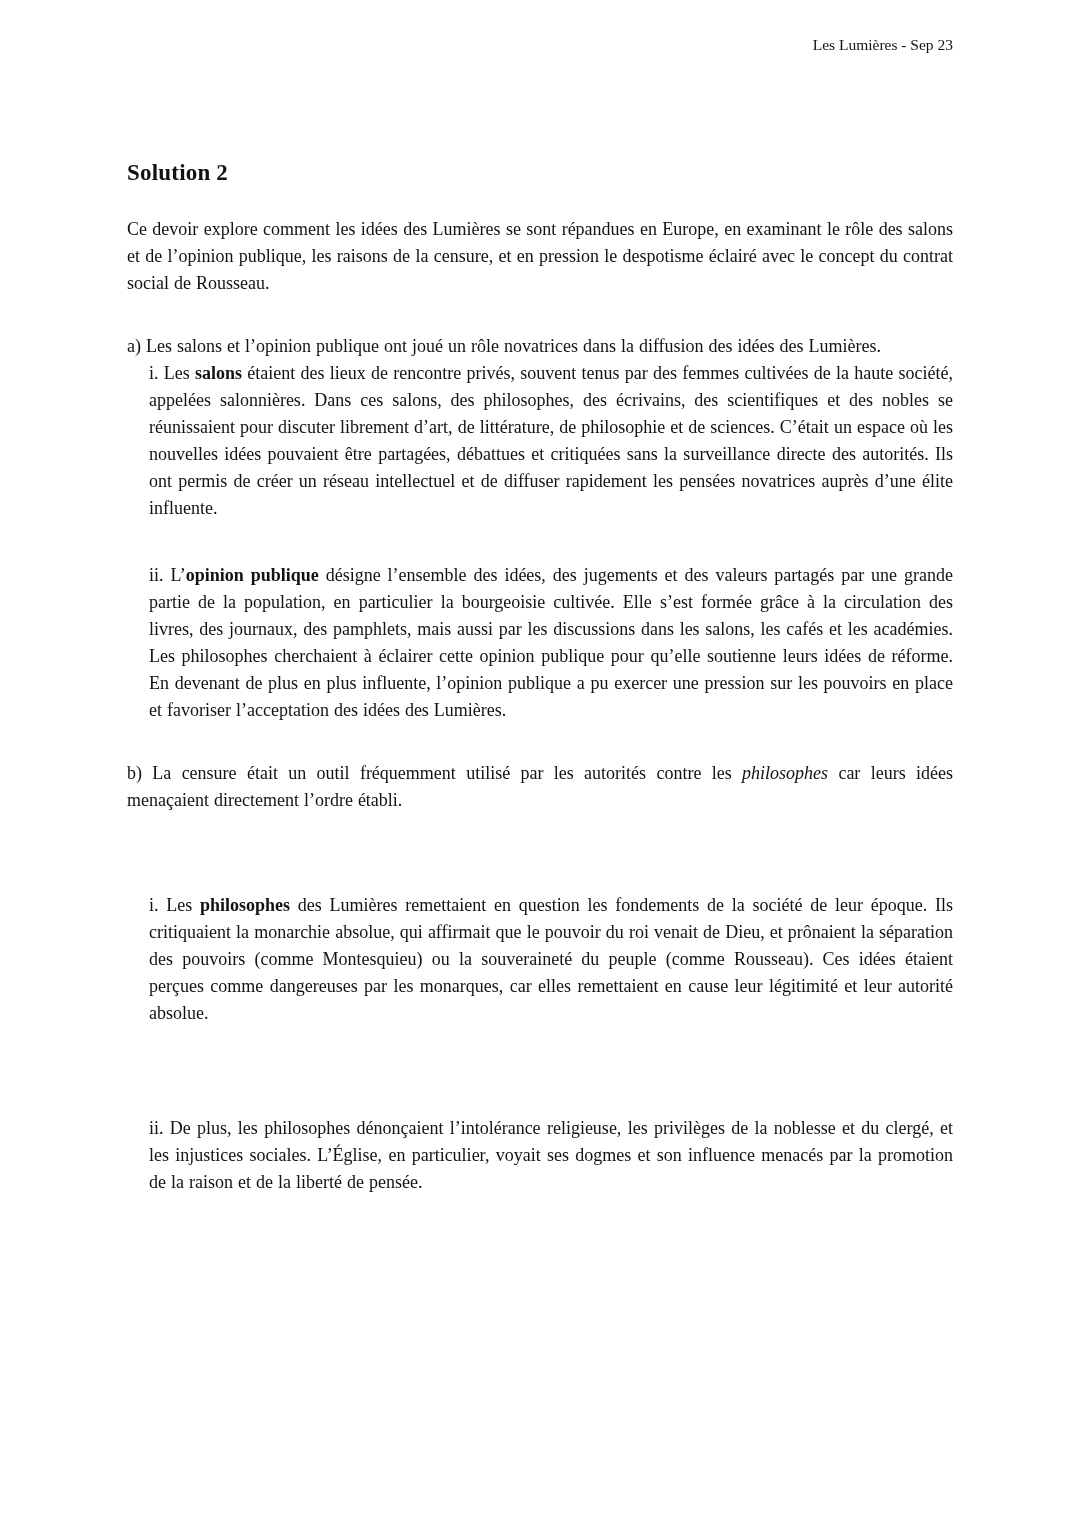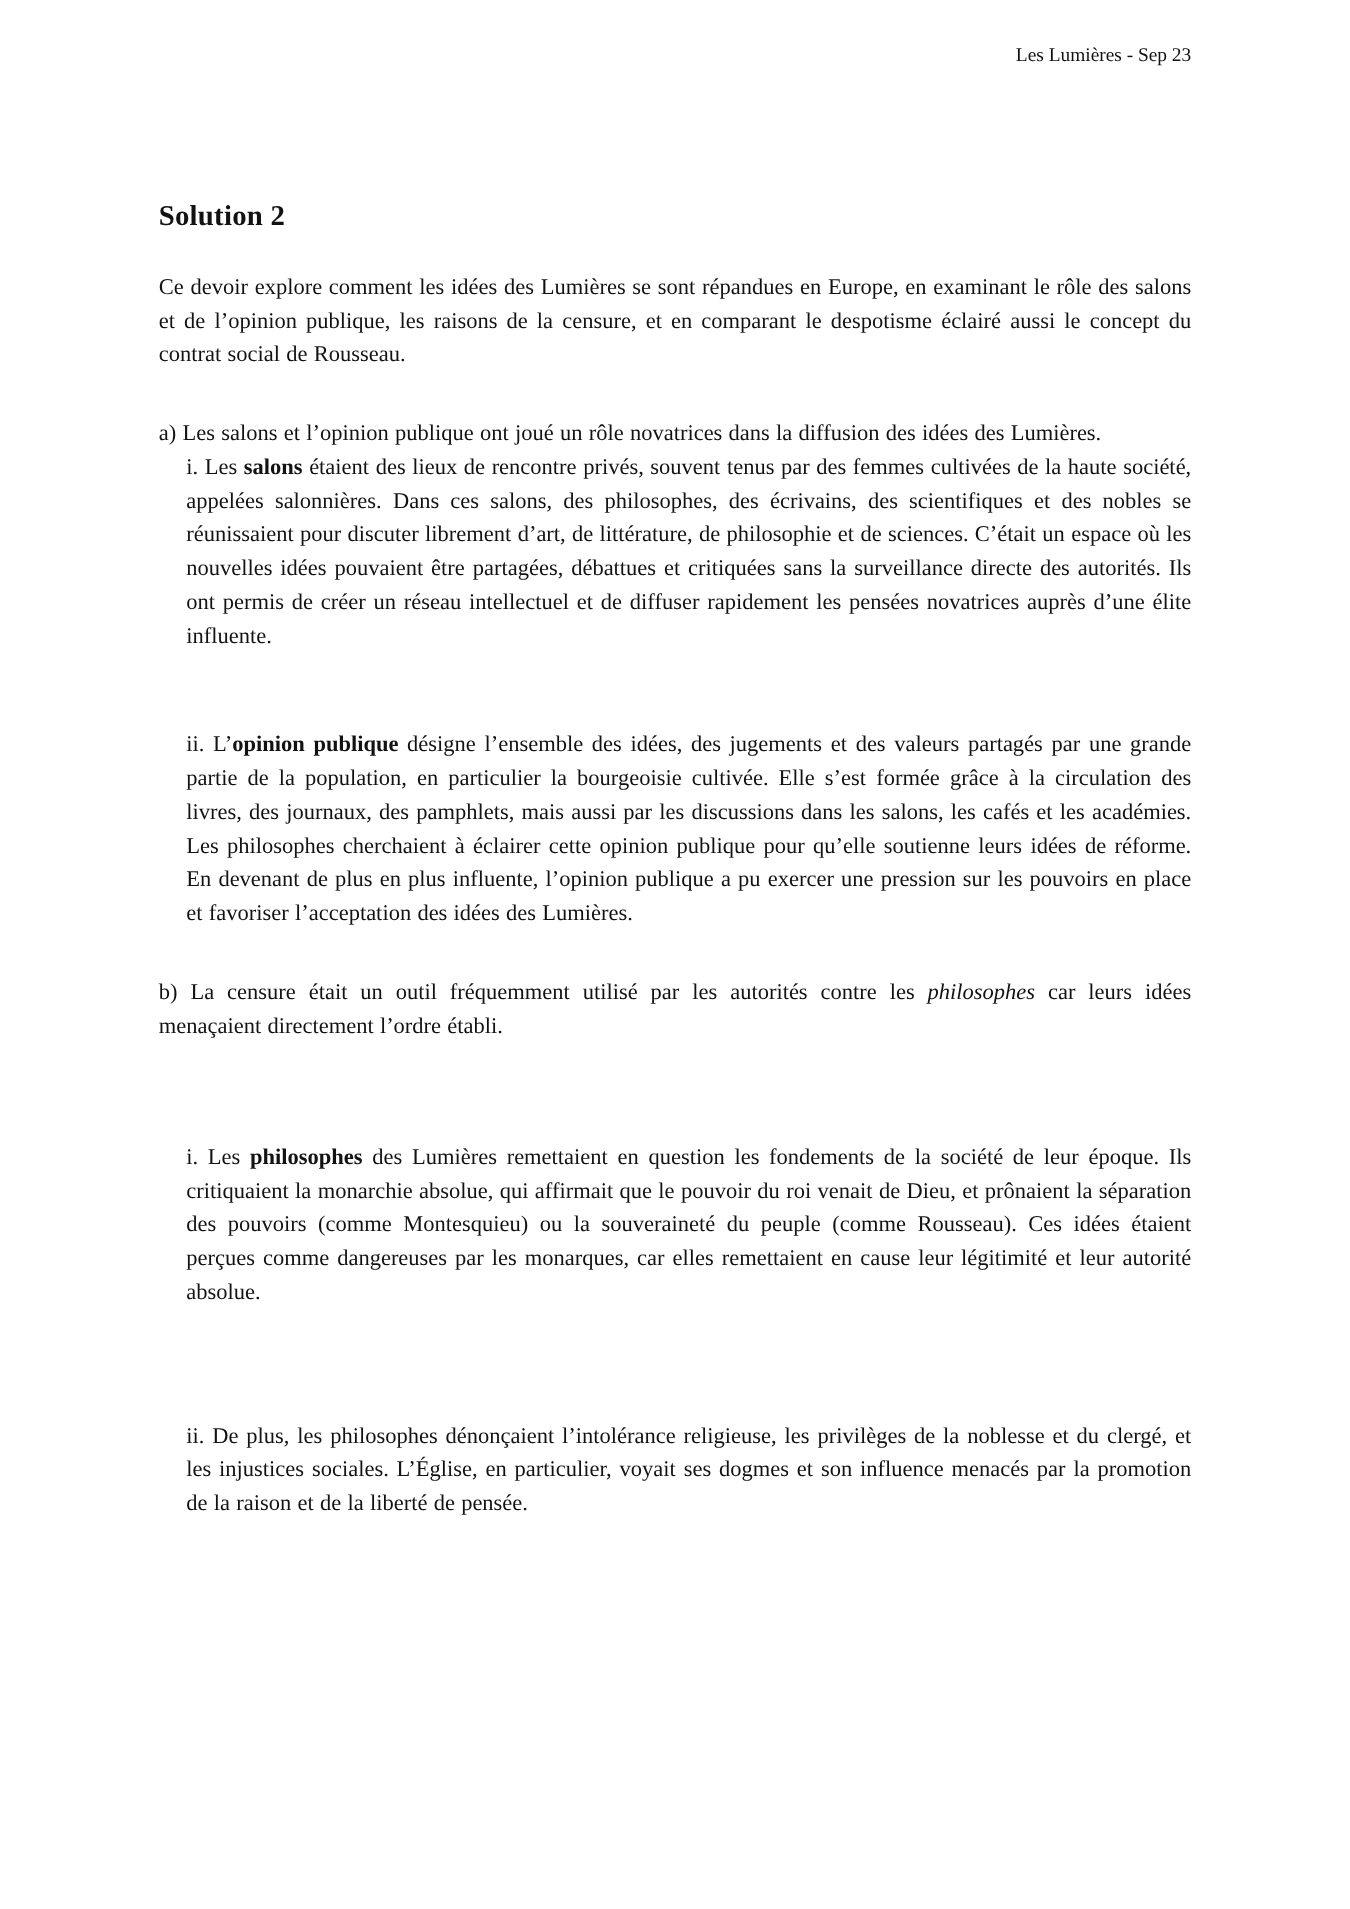--- a/index.html
+++ b/index.html
@@ -42,21 +42,21 @@
     word-spacing: 0.5px;
   }
   .para b { font-weight: bold; }
   .para i { font-style: italic; }
   .item {
     margin-left: 22px;
   }
   .mt-intro   { margin-top: 30px; }
   .mt-alead   { margin-top: 36px; }
   .mt-ai      { }
-  .mt-aii     { margin-top: 60px; }
+  .mt-aii     { margin-top: 40px; }
   .mt-blead   { margin-top: 36px; }
   .mt-bi      { margin-top: 78px; }
   .mt-bii     { margin-top: 88px; }
   .footer {
     position: absolute;
     left: 0;
     top: 1425px;
     width: 1080px;
     text-align: left;
     font-size: 17px;
@@ -66,21 +66,21 @@
 <body>
 
 <div class="page">
 
   <div class="header">
     <span>Les Lumières - Sep 23</span>
   </div>
 
   <h1 class="title">Solution 2</h1>
 
-  <p class="para mt-intro">Ce devoir explore comment les idées des Lumières se sont répandues en Europe, en examinant le rôle des salons et de l’opinion publique, les raisons de la censure, et en comparant le despotisme éclairé aussi le concept du contrat social de Rousseau.</p>
+  <p class="para mt-intro">Ce devoir explore comment les idées des Lumières se sont répandues en Europe, en examinant le rôle des salons et de l’opinion publique, les raisons de la censure, et en pression le despotisme éclairé avec le concept du contrat social de Rousseau.</p>
 
   <p class="para mt-alead">a) Les salons et l’opinion publique ont joué un rôle novatrices dans la diffusion des idées des Lumières.</p>
 
   <p class="para item mt-ai"><span>i. Les </span><b>salons</b><span> étaient des lieux de rencontre privés, souvent tenus par des femmes cultivées de la haute société, appelées salonnières. Dans ces salons, des philosophes, des écrivains, des scientifiques et des nobles se réunissaient pour discuter librement d’art, de littérature, de philosophie et de sciences. C’était un espace où les nouvelles idées pouvaient être partagées, débattues et critiquées sans la surveillance directe des autorités. Ils ont permis de créer un réseau intellectuel et de diffuser rapidement les pensées novatrices auprès d’une élite influente.</span></p>
 
   <p class="para item mt-aii"><span>ii. L’</span><b>opinion publique</b><span> désigne l’ensemble des idées, des jugements et des valeurs partagés par une grande partie de la population, en particulier la bourgeoisie cultivée. Elle s’est formée grâce à la circulation des livres, des journaux, des pamphlets, mais aussi par les discussions dans les salons, les cafés et les académies. Les philosophes cherchaient à éclairer cette opinion publique pour qu’elle soutienne leurs idées de réforme. En devenant de plus en plus influente, l’opinion publique a pu exercer une pression sur les pouvoirs en place et favoriser l’acceptation des idées des Lumières.</span></p>
 
   <p class="para mt-blead"><span>b) La censure était un outil fréquemment utilisé par les autorités contre les </span><i>philosophes</i><span> car leurs idées menaçaient directement l’ordre établi.</span></p>
 
   <p class="para item mt-bi"><span>i. Les </span><b>philosophes</b><span> des Lumières remettaient en question les fondements de la société de leur époque. Ils critiquaient la monarchie absolue, qui affirmait que le pouvoir du roi venait de Dieu, et prônaient la séparation des pouvoirs (comme Montesquieu) ou la souveraineté du peuple (comme Rousseau). Ces idées étaient perçues comme dangereuses par les monarques, car elles remettaient en cause leur légitimité et leur autorité absolue.</span></p>

